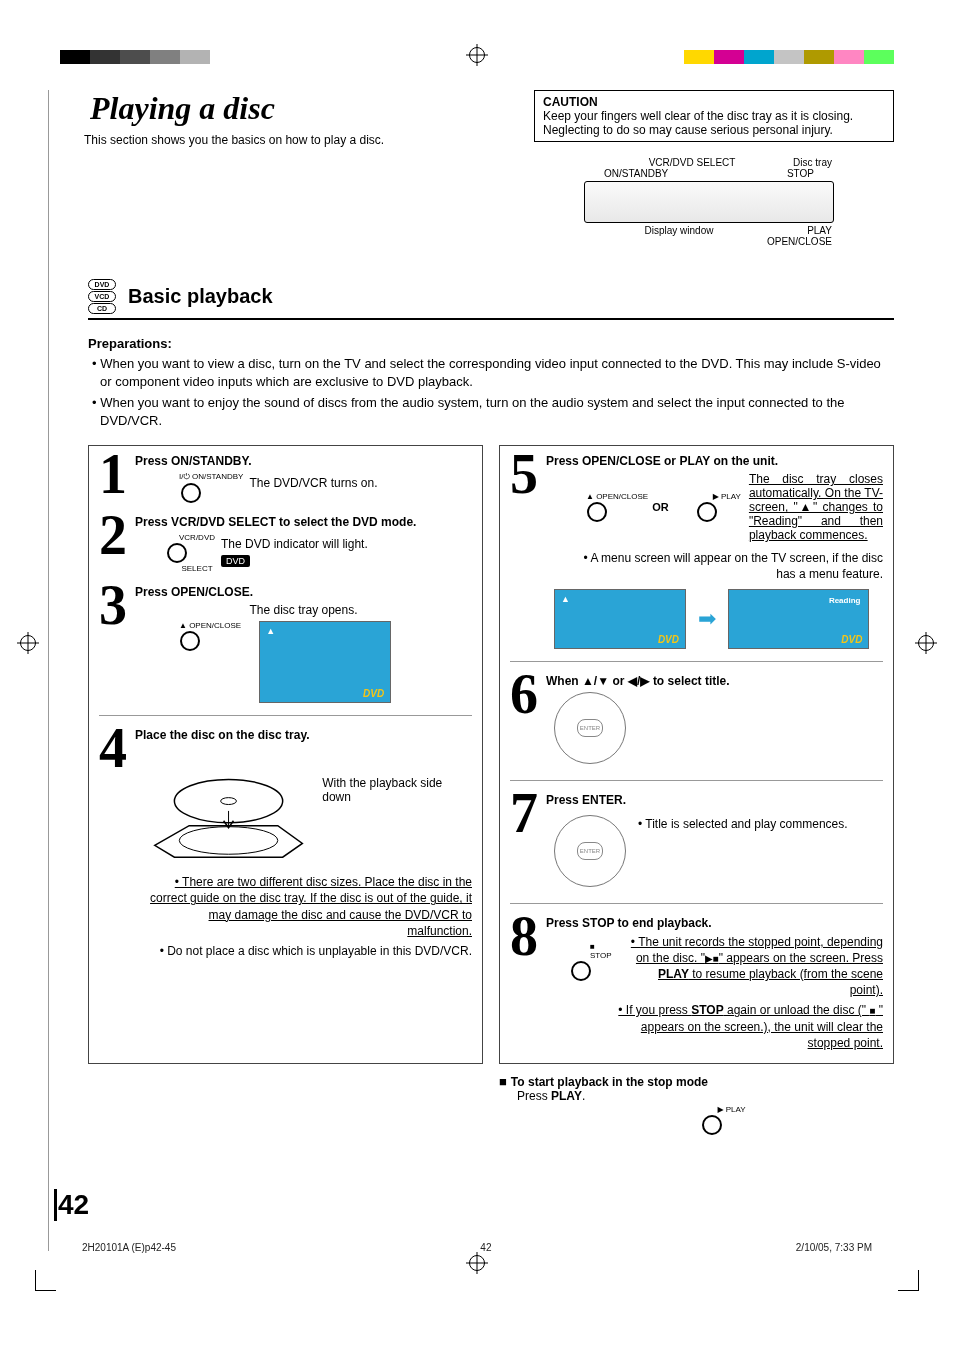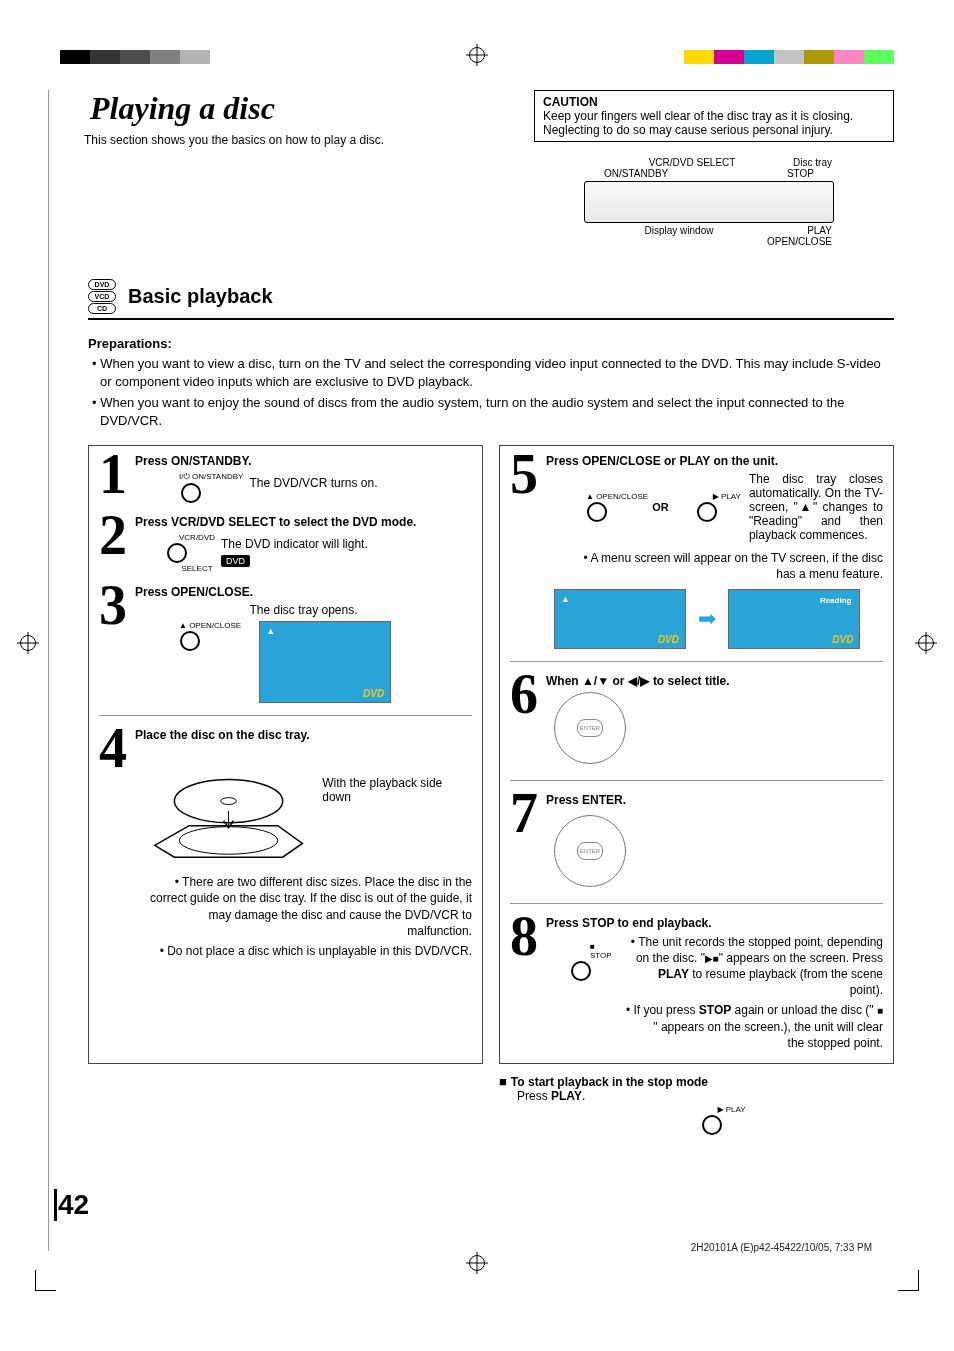--- a/index.html
+++ b/index.html
@@ -240,29 +240,29 @@
   .page-num-line {
     position:absolute;
     left: 54px;
     bottom: 130px;
     height: 32px;
     width: 3px;
     background:#000;
   }
   .footer {
     position:absolute;
-    left: 88px;
+    left: 82px;
     right: 82px;
     bottom: 98px;
     font-size: 10px;
     display:flex;
-    justify-content:flex-end;
+    justify-content:space-between;
     color:#222;
   }
-  .just { text-align: justify; }
+  .just { text-align: justify; text-decoration: underline; }
 </style>
 </head>
 <body>
 
 <div class="page">
 
   <div class="print-bars">
     <div class="bars-left">
       <span></span>
         <span></span>
@@ -441,21 +441,21 @@
               </div>
               <div class="note-list" style="margin-left:24px;">
                 <div class="nb">• A menu screen will appear on the TV screen, if the disc has a menu feature.</div>
               </div>
               <div class="screens-row">
                 <div class="screen-shot" style="height:58px; width:130px;">
                   <span class="eject">▲</span>
                   <span class="dvd-logo">DVD</span>
                 </div>
                 <span class="arrow-right">➡</span>
-                <div class="screen-shot" style="height:58px; width:130px;">
+                <div class="screen-shot" style="height:58px; width:130px;padding-left:9px;">
                   <span class="reading">Reading</span>
                   <span class="dvd-logo">DVD</span>
                 </div>
               </div>
             </div>
           </div>
           <hr class="step-sep">
 
           <div class="step">
             <div class="step-num">6</div>
@@ -469,30 +469,31 @@
           <hr class="step-sep">
 
           <div class="step">
             <div class="step-num">7</div>
             <div class="step-body">
               <div class="step-head">Press ENTER.</div>
               <div style="display:flex; gap:12px;">
                 <div class="navpad">
                   <span class="enter-dot">ENTER</span>
                 </div>
+                <div style="padding-top:6px">• Title is selected and play commences.</div>
               </div>
             </div>
           </div>
           <hr class="step-sep">
 
           <div class="step">
             <div class="step-num">8</div>
             <div class="step-body">
               <div class="step-head">Press STOP to end playback.</div>
-              <div style="display:flex; gap:10px;">
+              <div style="display:flex; gap:2px;">
                 <div class="btn-stack" style="margin-left:4px; margin-top:8px;">
                   <span class="tiny">■ STOP</span>
                   <span class="circle-btn"></span>
                 </div>
                 <div class="note-list" style="margin-top:0;">
                   <div class="nb just">• The unit records the stopped point, depending on the disc. "<span class="inline-icon">▶■</span>" appears on the screen. Press <b>PLAY</b> to resume playback (from the scene point).</div>
                   <div class="nb just">• If you press <b>STOP</b> again or unload the disc (" <span class="inline-icon">■</span> " appears on the screen.), the unit will clear the stopped point.</div>
                 </div>
               </div>
             </div>

